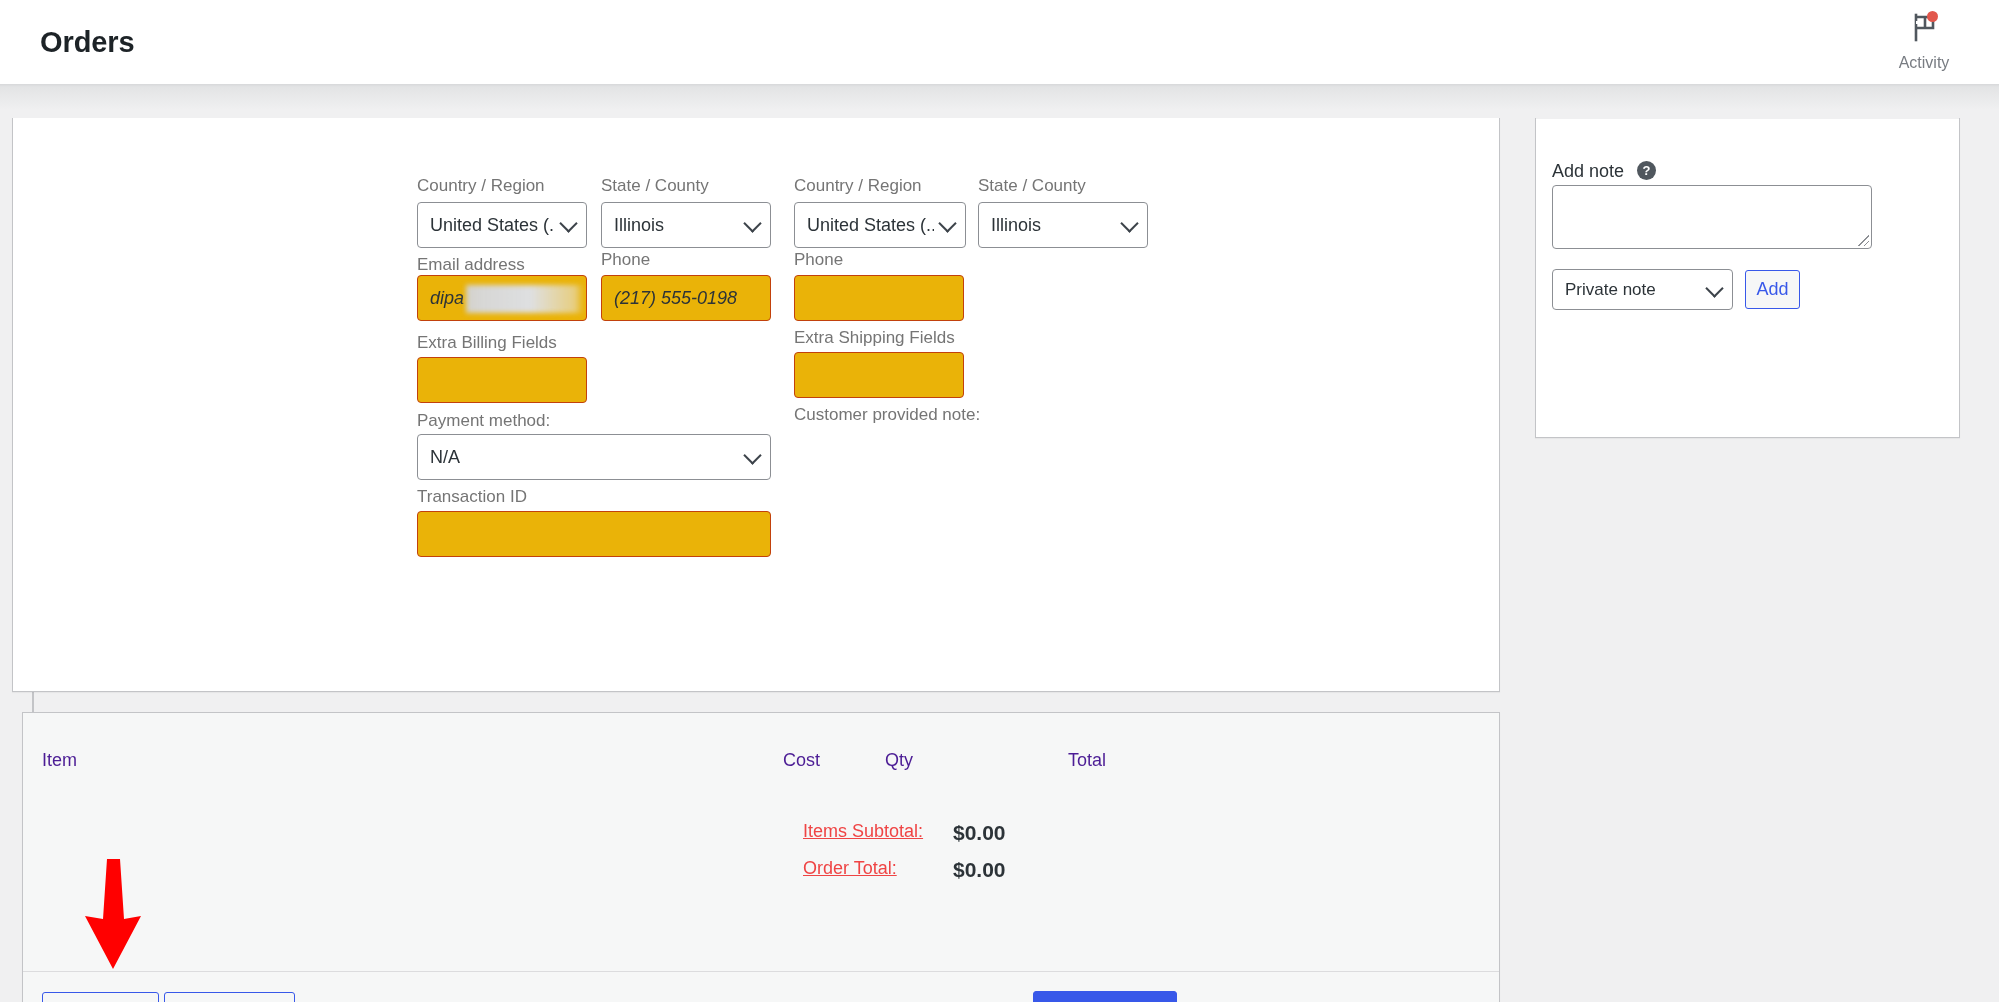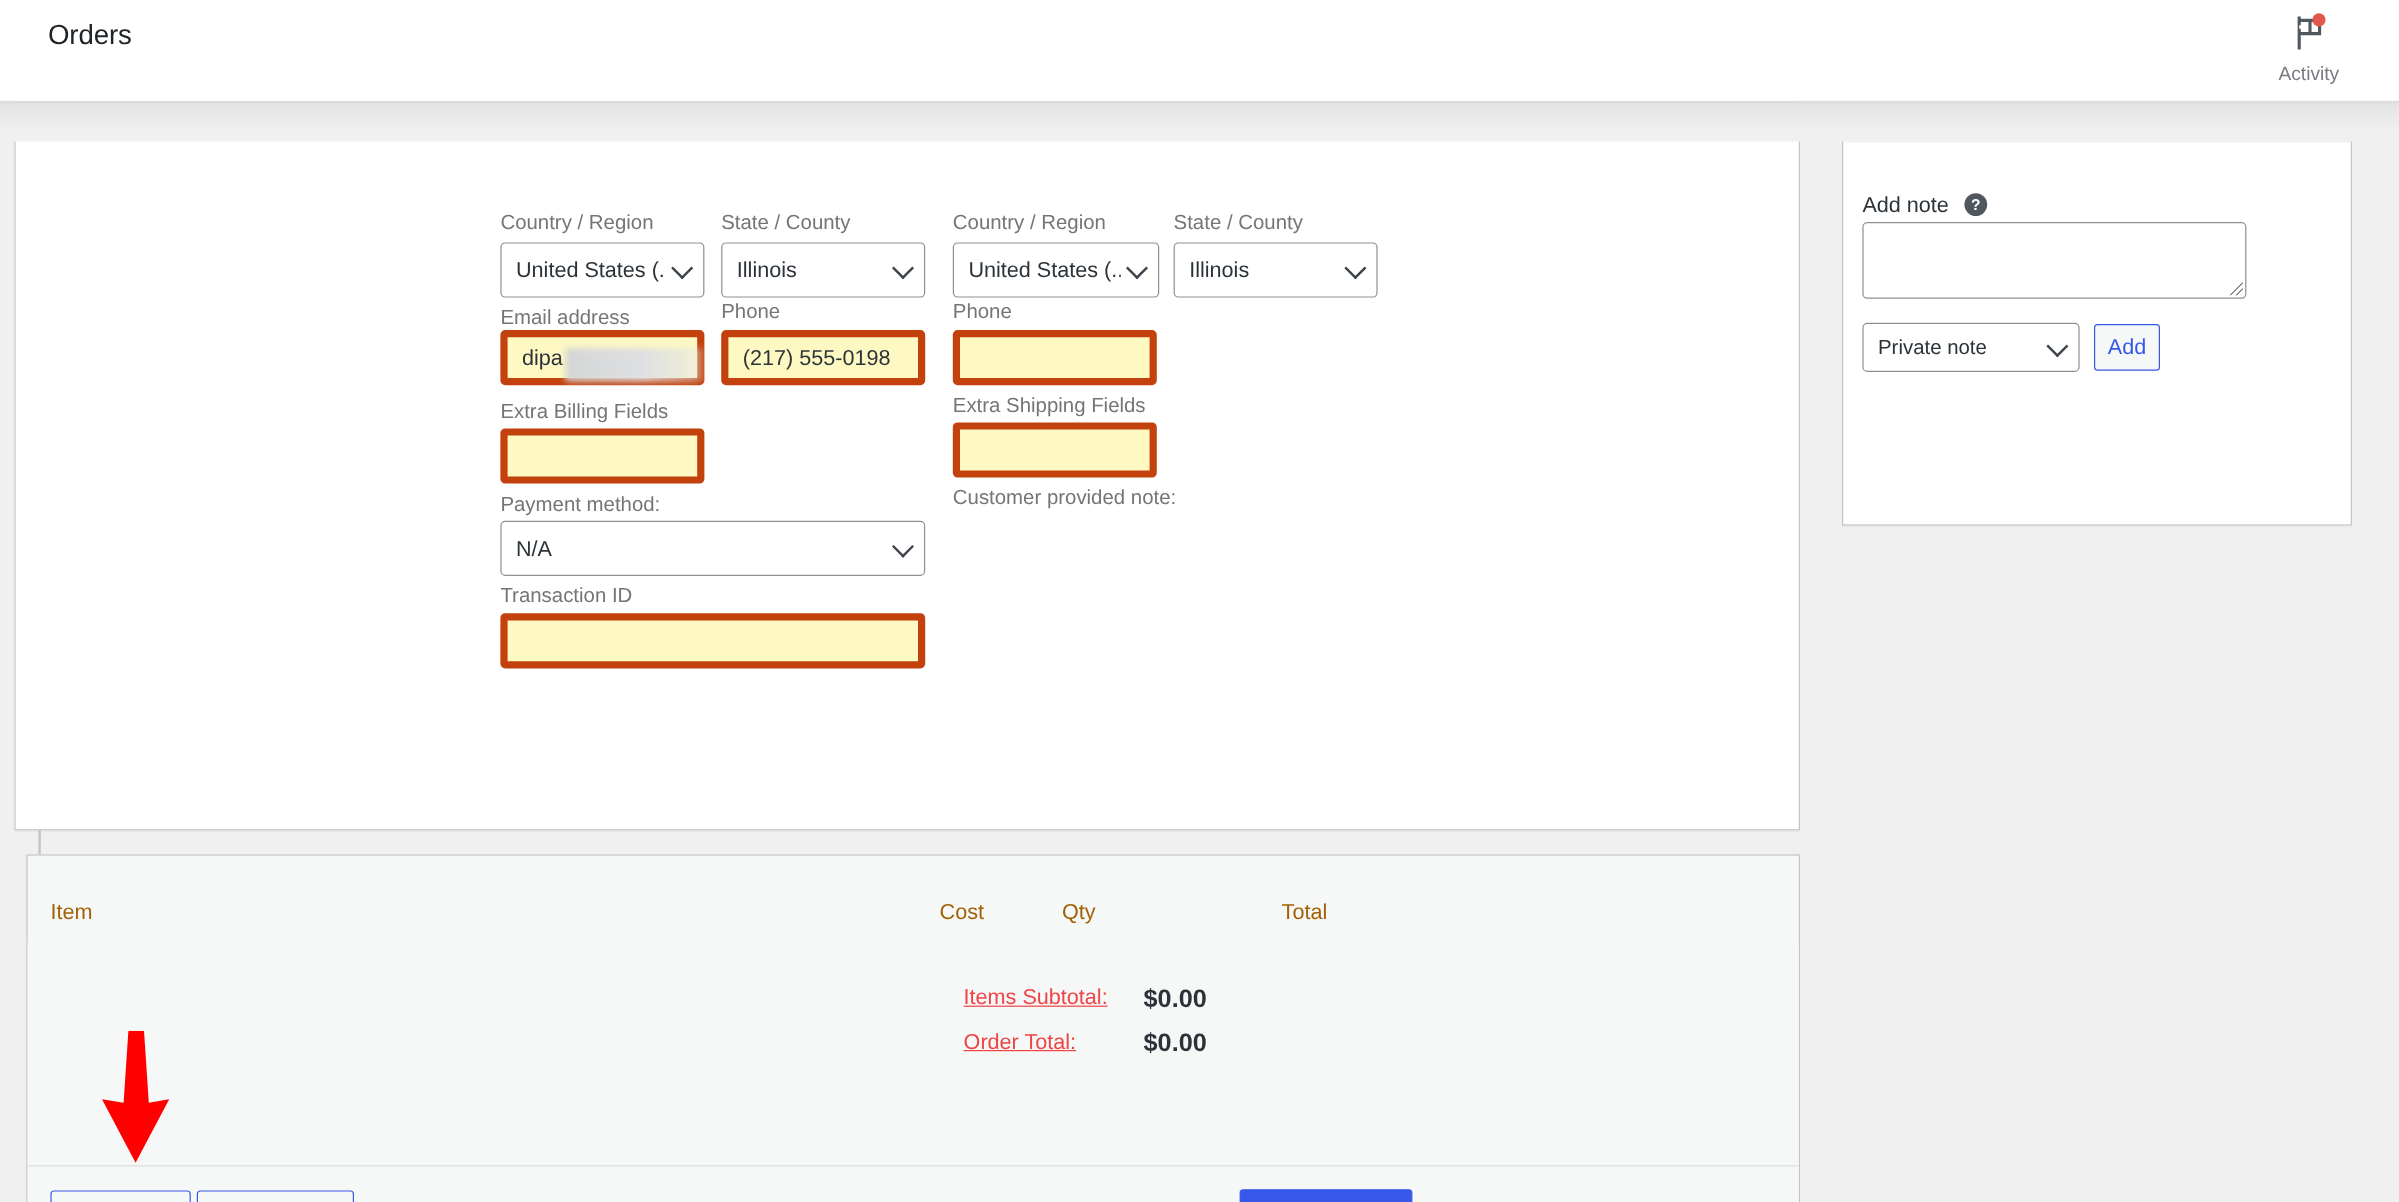--- a/index.html
+++ b/index.html
@@ -9,22 +9,22 @@
     font-family: "Liberation Sans", sans-serif;
     overflow: hidden;
   }
 
   
   .app-header{
     position:absolute; left:0; top:0; width:1999px; height:84px;
     background:#ffffff; z-index:20;
   }
   .page-title{
-    position:absolute; left:40px; top:16px;
-    font-size:23px; font-weight:normal; color:#1d2327; letter-spacing:-0.1px;
+    position:absolute; left:40px; top:26px;
+    font-size:29px; font-weight:bold; color:#1d2327; letter-spacing:-0.1px;
   }
   .activity-btn{
     position:absolute; right:20px; top:6px; width:110px; height:72px;
     display:flex; flex-direction:column; align-items:center; justify-content:flex-start;
     cursor:pointer;
   }
   .activity-icon{ position:relative; width:34px; height:34px; margin-top:4px; }
   .activity-label{
     margin-top:10px; font-size:16px; color:#787c82;
   }
@@ -59,24 +59,24 @@
     left:22px; top:628px; width:1478px; height:358px;
     background:#f6f7f7;
   }
   #order-notes-card{ left:1535px; top:-118px; width:425px; height:472px; }
 
   
   .fld-label{
     position:absolute; font-size:17px; color:#757575; white-space:nowrap;
   }
   .inp{
-    position:absolute; background:#fef9c3;
-    border:6px solid #c2410c; border-radius:4px;
+    position:absolute; background:#eab308;
+    border:1px solid #c2410c; border-radius:4px;
     font-size:18px; color:#2c3338;
-    padding:0 12px; display:flex; align-items:center;
+    padding:0 12px; display:flex; align-items:center;font-style:italic;
   }
   .sel{
     position:absolute; background:#fff;
     border:1px solid #8c8f94; border-radius:4px;
     font-size:18px; color:#2c3338;
     padding:0 12px; display:flex; align-items:center;
   }
   .sel .chev{
     position:absolute; right:11px; top:50%; width:13px; height:13px;
     margin-top:-8px;
@@ -107,21 +107,21 @@
   .inp-clip{
     position:absolute; background:#fff;
     border:1px solid #8c8f94; border-radius:4px;
   }
 
   
   .items-head{
     position:absolute; left:0; top:0; width:1476px; height:72px;
   }
   .col-h{
-    position:absolute; font-size:18px; color:#a16207;
+    position:absolute; font-size:18px; color:#4c1d95;
   }
   .items-body{
     position:absolute; left:0; top:72px; width:1476px; height:186px;
     background:#f6f7f7;
   }
   .totals-row{ position:absolute; }
   .tot-label{
     position:absolute; font-size:18px; color:#ef4444; text-align:left;
     white-space:nowrap;
     text-decoration:underline;

